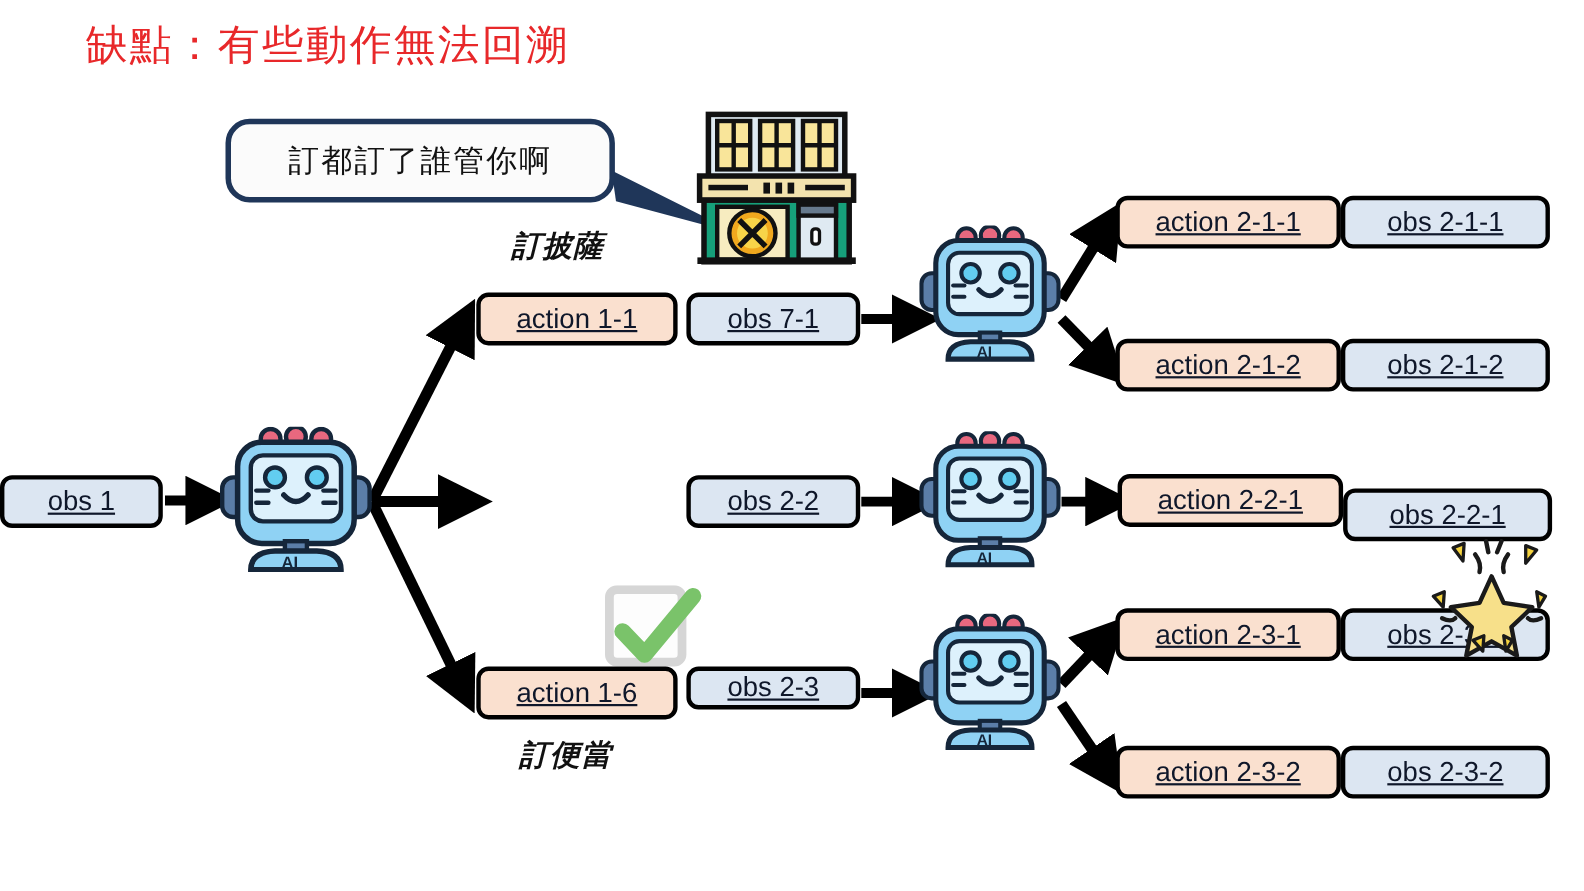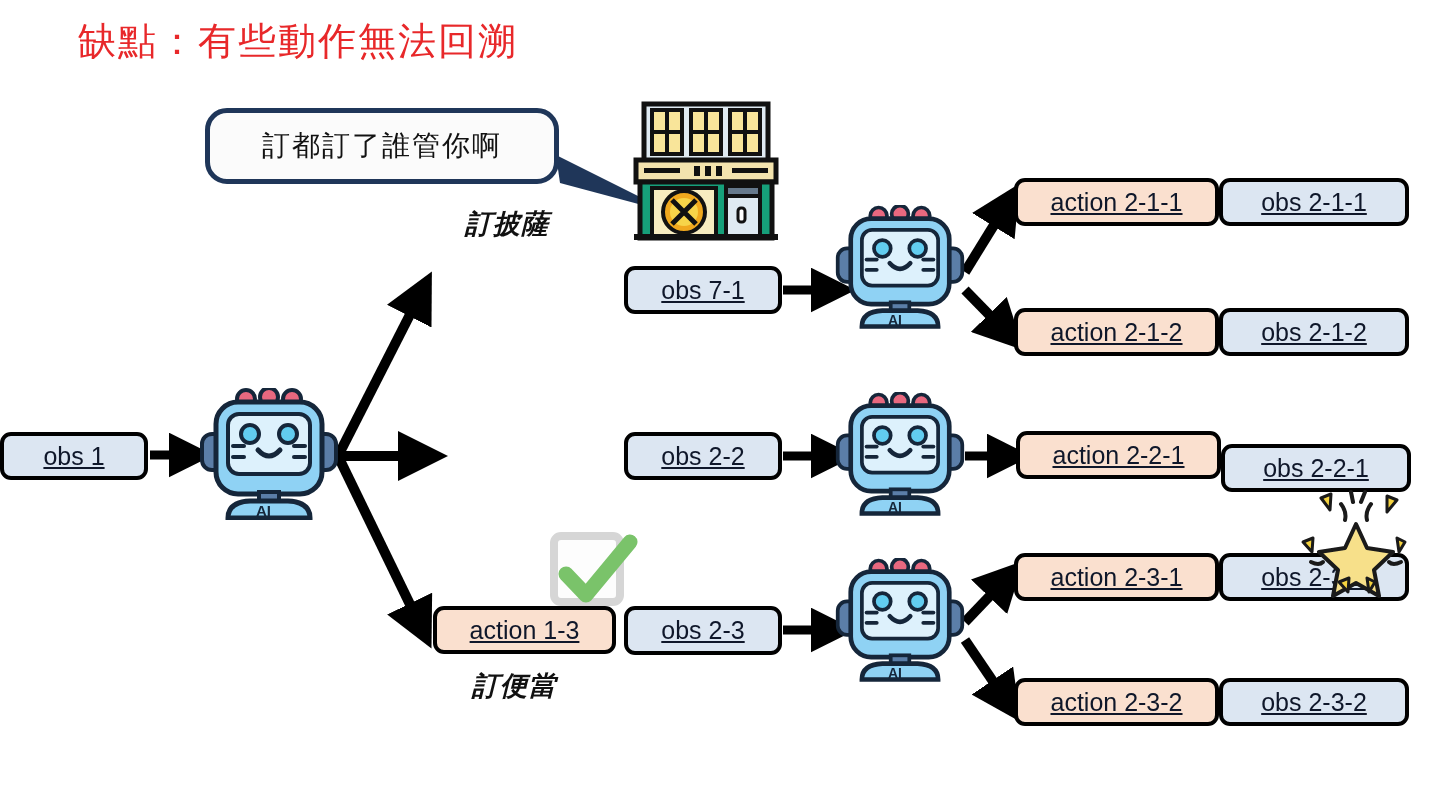--- a/index.html
+++ b/index.html
@@ -226,26 +226,27 @@
     <line x1="35" y1="69" x2="46" y2="69" stroke="#15263a" stroke-width="4" stroke-linecap="round"></line>
     <line x1="96" y1="58" x2="107" y2="58" stroke="#15263a" stroke-width="4" stroke-linecap="round"></line>
     <line x1="96" y1="69" x2="107" y2="69" stroke="#15263a" stroke-width="4" stroke-linecap="round"></line>
     <rect x="61" y="104" width="20" height="12" fill="#5b7ea8" stroke="#15263a" stroke-width="4"></rect>
     <path d="M30,130 Q30,114 52,113 L90,113 Q112,114 112,130 Z" fill="#8fd2f4" stroke="#15263a" stroke-width="5"></path>
     <text x="58" y="128" font-family="Liberation Sans, sans-serif" font-size="15" font-weight="bold" fill="#15263a">AI</text>
   </svg>
 
   <div class="node obs" style="left:0px; top:432px; width:148px; height:48px;">obs 1</div>
 
+  <div class="node action" style="left:433px; top:266px; width:183px; height:48px;">action 1-1</div>
   <div class="node obs" style="left:624px; top:266px; width:158px; height:48px;">obs 7-1</div>
 
   <div class="node obs" style="left:624px; top:432px; width:158px; height:48px;">obs 2-2</div>
 
-  <div class="node action" style="left:433px; top:606px; width:183px; height:48px;">action 1-3</div>
-  <div class="node obs" style="left:624px; top:606px; width:158px; height:49px;text-align:center;">obs 2-3</div>
+  <div class="node action" style="left:433px; top:606px; width:183px; height:48px;">action 1-6</div>
+  <div class="node obs" style="left:624px; top:606px; width:158px; height:39px;text-align:center;">obs 2-3</div>
 
   <div class="node action" style="left:1014px; top:178px; width:205px; height:48px;">action 2-1-1</div>
   <div class="node obs" style="left:1219px; top:178px; width:190px; height:48px;">obs 2-1-1</div>
 
   <div class="node action" style="left:1014px; top:308px; width:205px; height:48px;">action 2-1-2</div>
   <div class="node obs" style="left:1219px; top:308px; width:190px; height:48px;">obs 2-1-2</div>
 
   <div class="node action" style="left:1016px; top:431px; width:205px; height:48px;">action 2-2-1</div>
   <div class="node obs" style="left:1221px; top:431px; width:190px; height:48px;margin-top:13px;">obs 2-2-1</div>
 

